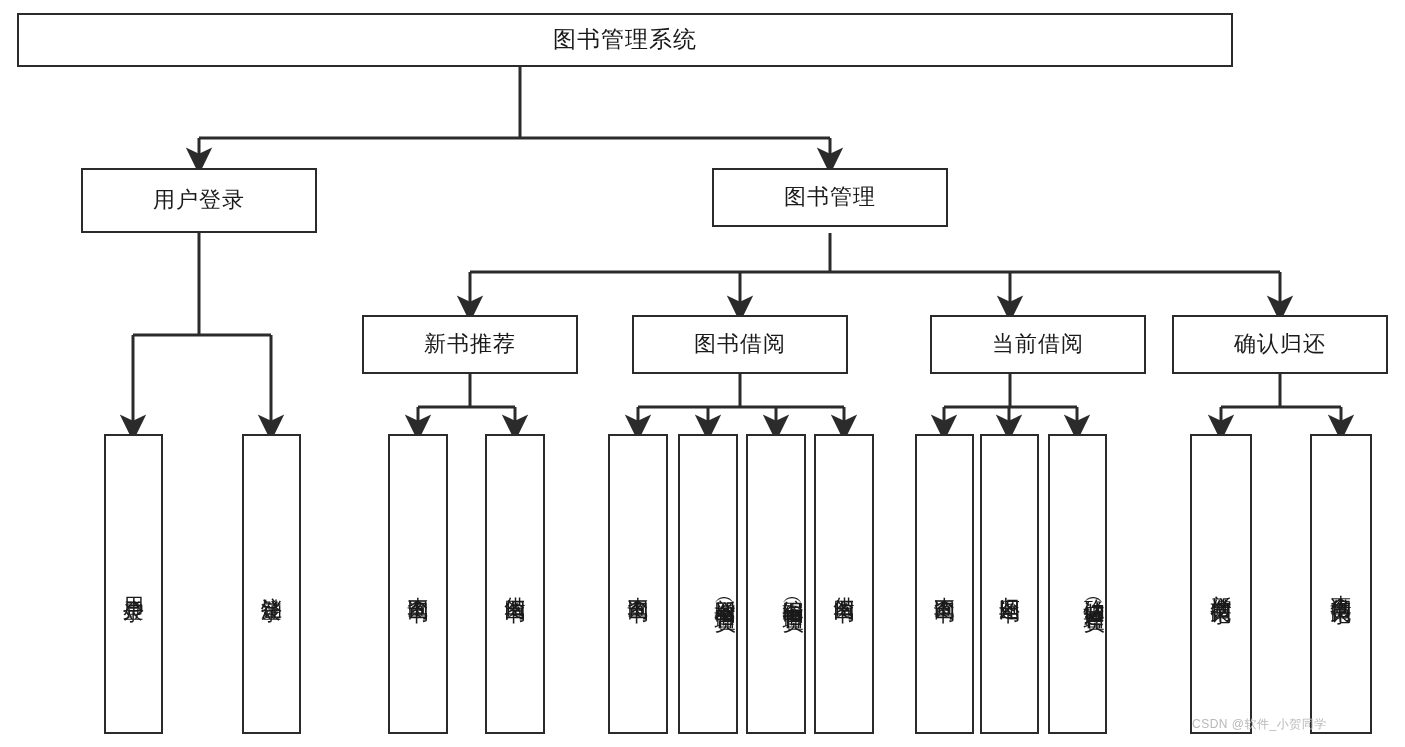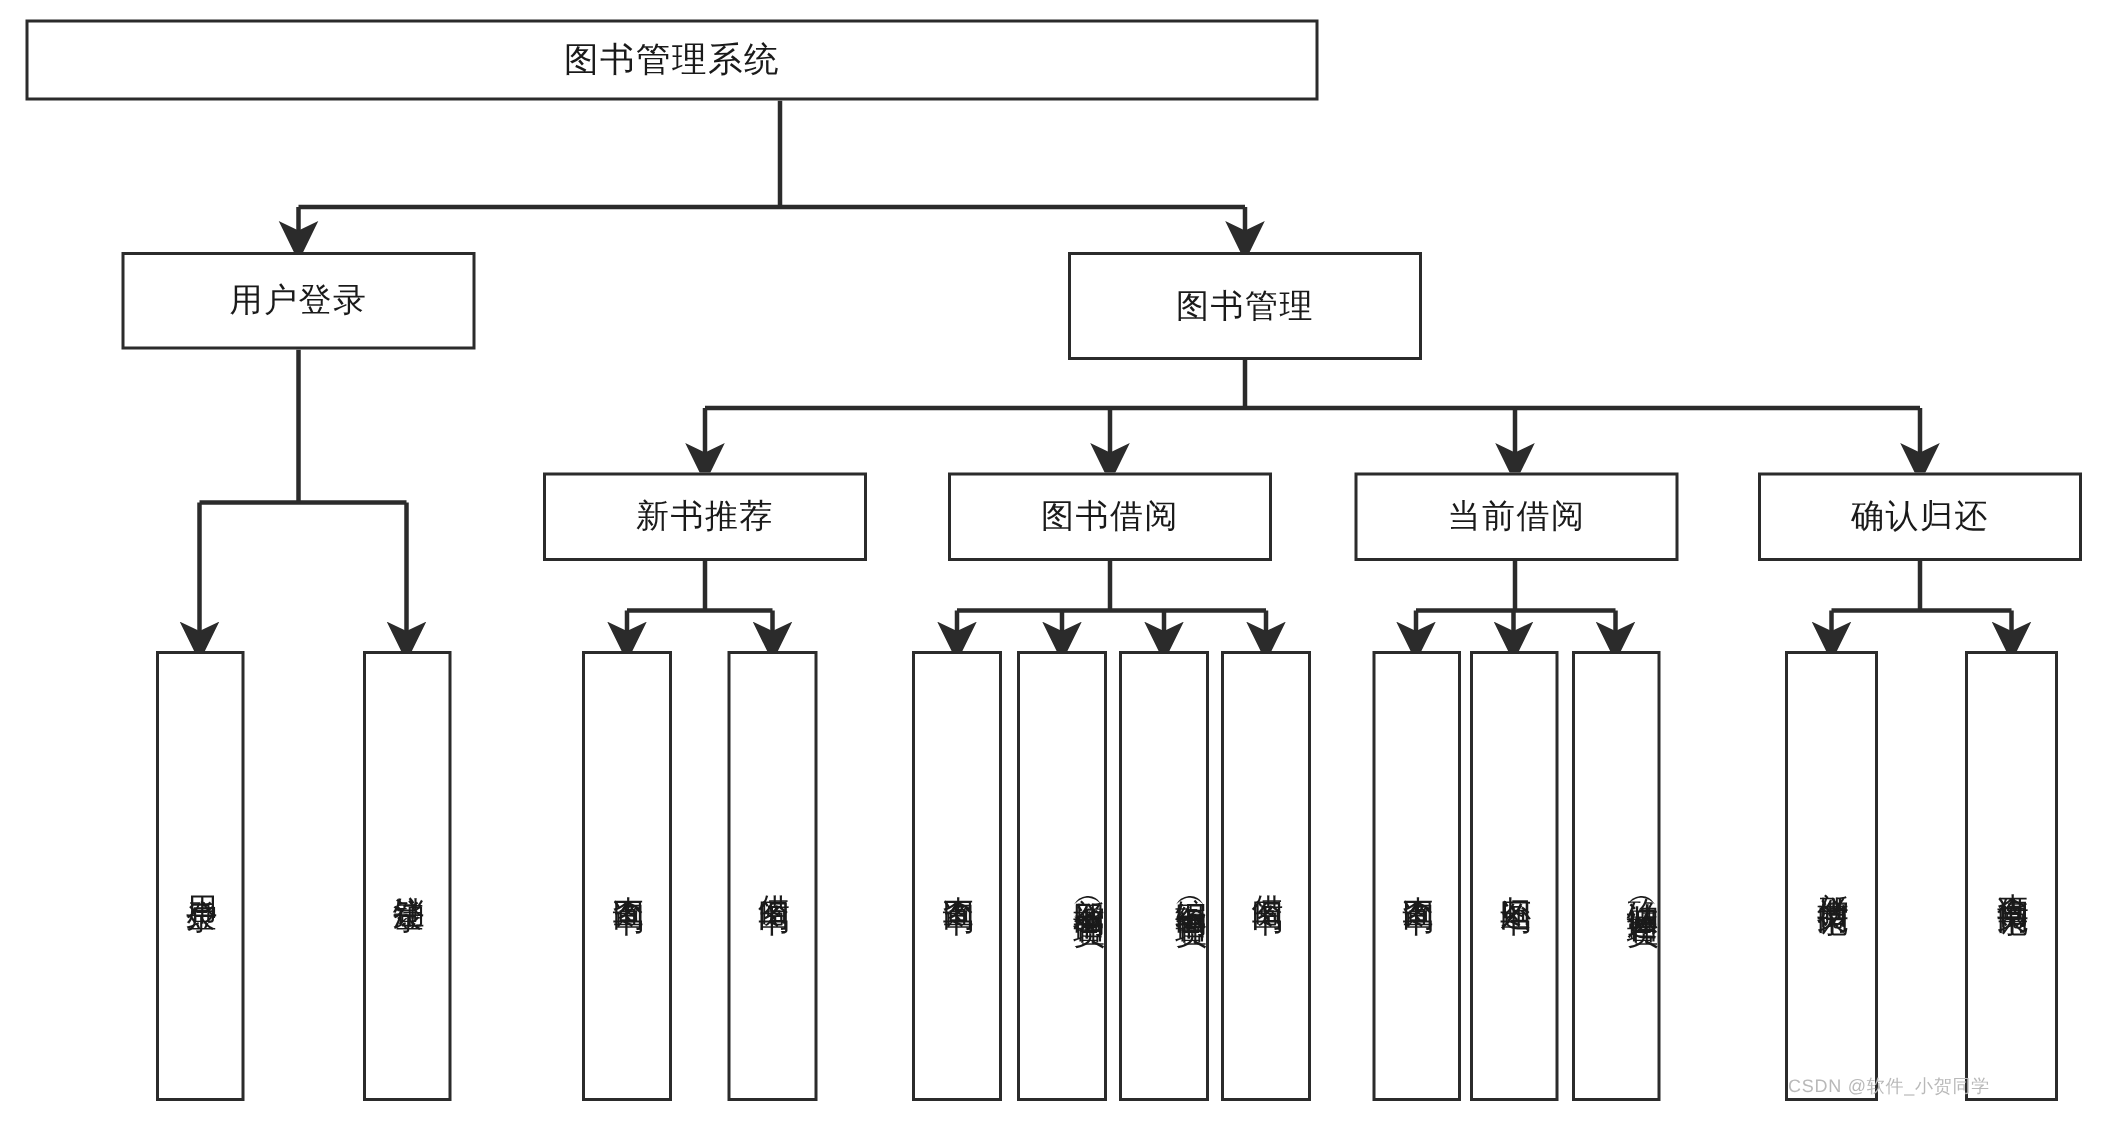--- a/index.html
+++ b/index.html
@@ -121,41 +121,41 @@
       <path d="M1009,407 L1009,427" marker-end="url(#arrow)"></path>
       <path d="M1077,407 L1077,427" marker-end="url(#arrow)"></path>
 
       <path d="M1280,374 L1280,407"></path>
       <path d="M1221,407 L1341,407"></path>
       <path d="M1221,407 L1221,427" marker-end="url(#arrow)"></path>
       <path d="M1341,407 L1341,427" marker-end="url(#arrow)"></path>
     </g>
   </svg>
 
-  <div class="node horiz root" style="left:17px; top:13px; width:862px; height:54px;text-align:right;">
+  <div class="node horiz root" style="left:17px; top:13px; width:1216px; height:54px;text-align:right;">
     <span>图书管理系统</span>
   </div>
 
   <div class="node horiz" style="left:81px; top:168px; width:236px; height:65px;">
     <span>用户登录</span>
   </div>
 
-  <div class="node horiz" style="left:712px; top:168px; width:236px; height:72px;">
+  <div class="node horiz" style="left:712px; top:168px; width:236px; height:59px;">
     <span>图书管理</span>
   </div>
 
   <div class="node horiz" style="left:362px; top:315px; width:216px; height:59px;">
     <span>新书推荐</span>
   </div>
 
   <div class="node horiz" style="left:632px; top:315px; width:216px; height:59px;">
     <span>图书借阅</span>
   </div>
 
-  <div class="node horiz" style="left:903px; top:315px; width:216px; height:59px;">
+  <div class="node horiz" style="left:930px; top:315px; width:216px; height:59px;">
     <span>当前借阅</span>
   </div>
 
   <div class="node horiz" style="left:1172px; top:315px; width:216px; height:59px;">
     <span>确认归还</span>
   </div>
 
   <div class="node vert short" style="left:104px; top:434px; width:59px; height:300px;">
     <span class="vlabel">用户登录</span>
   </div>

